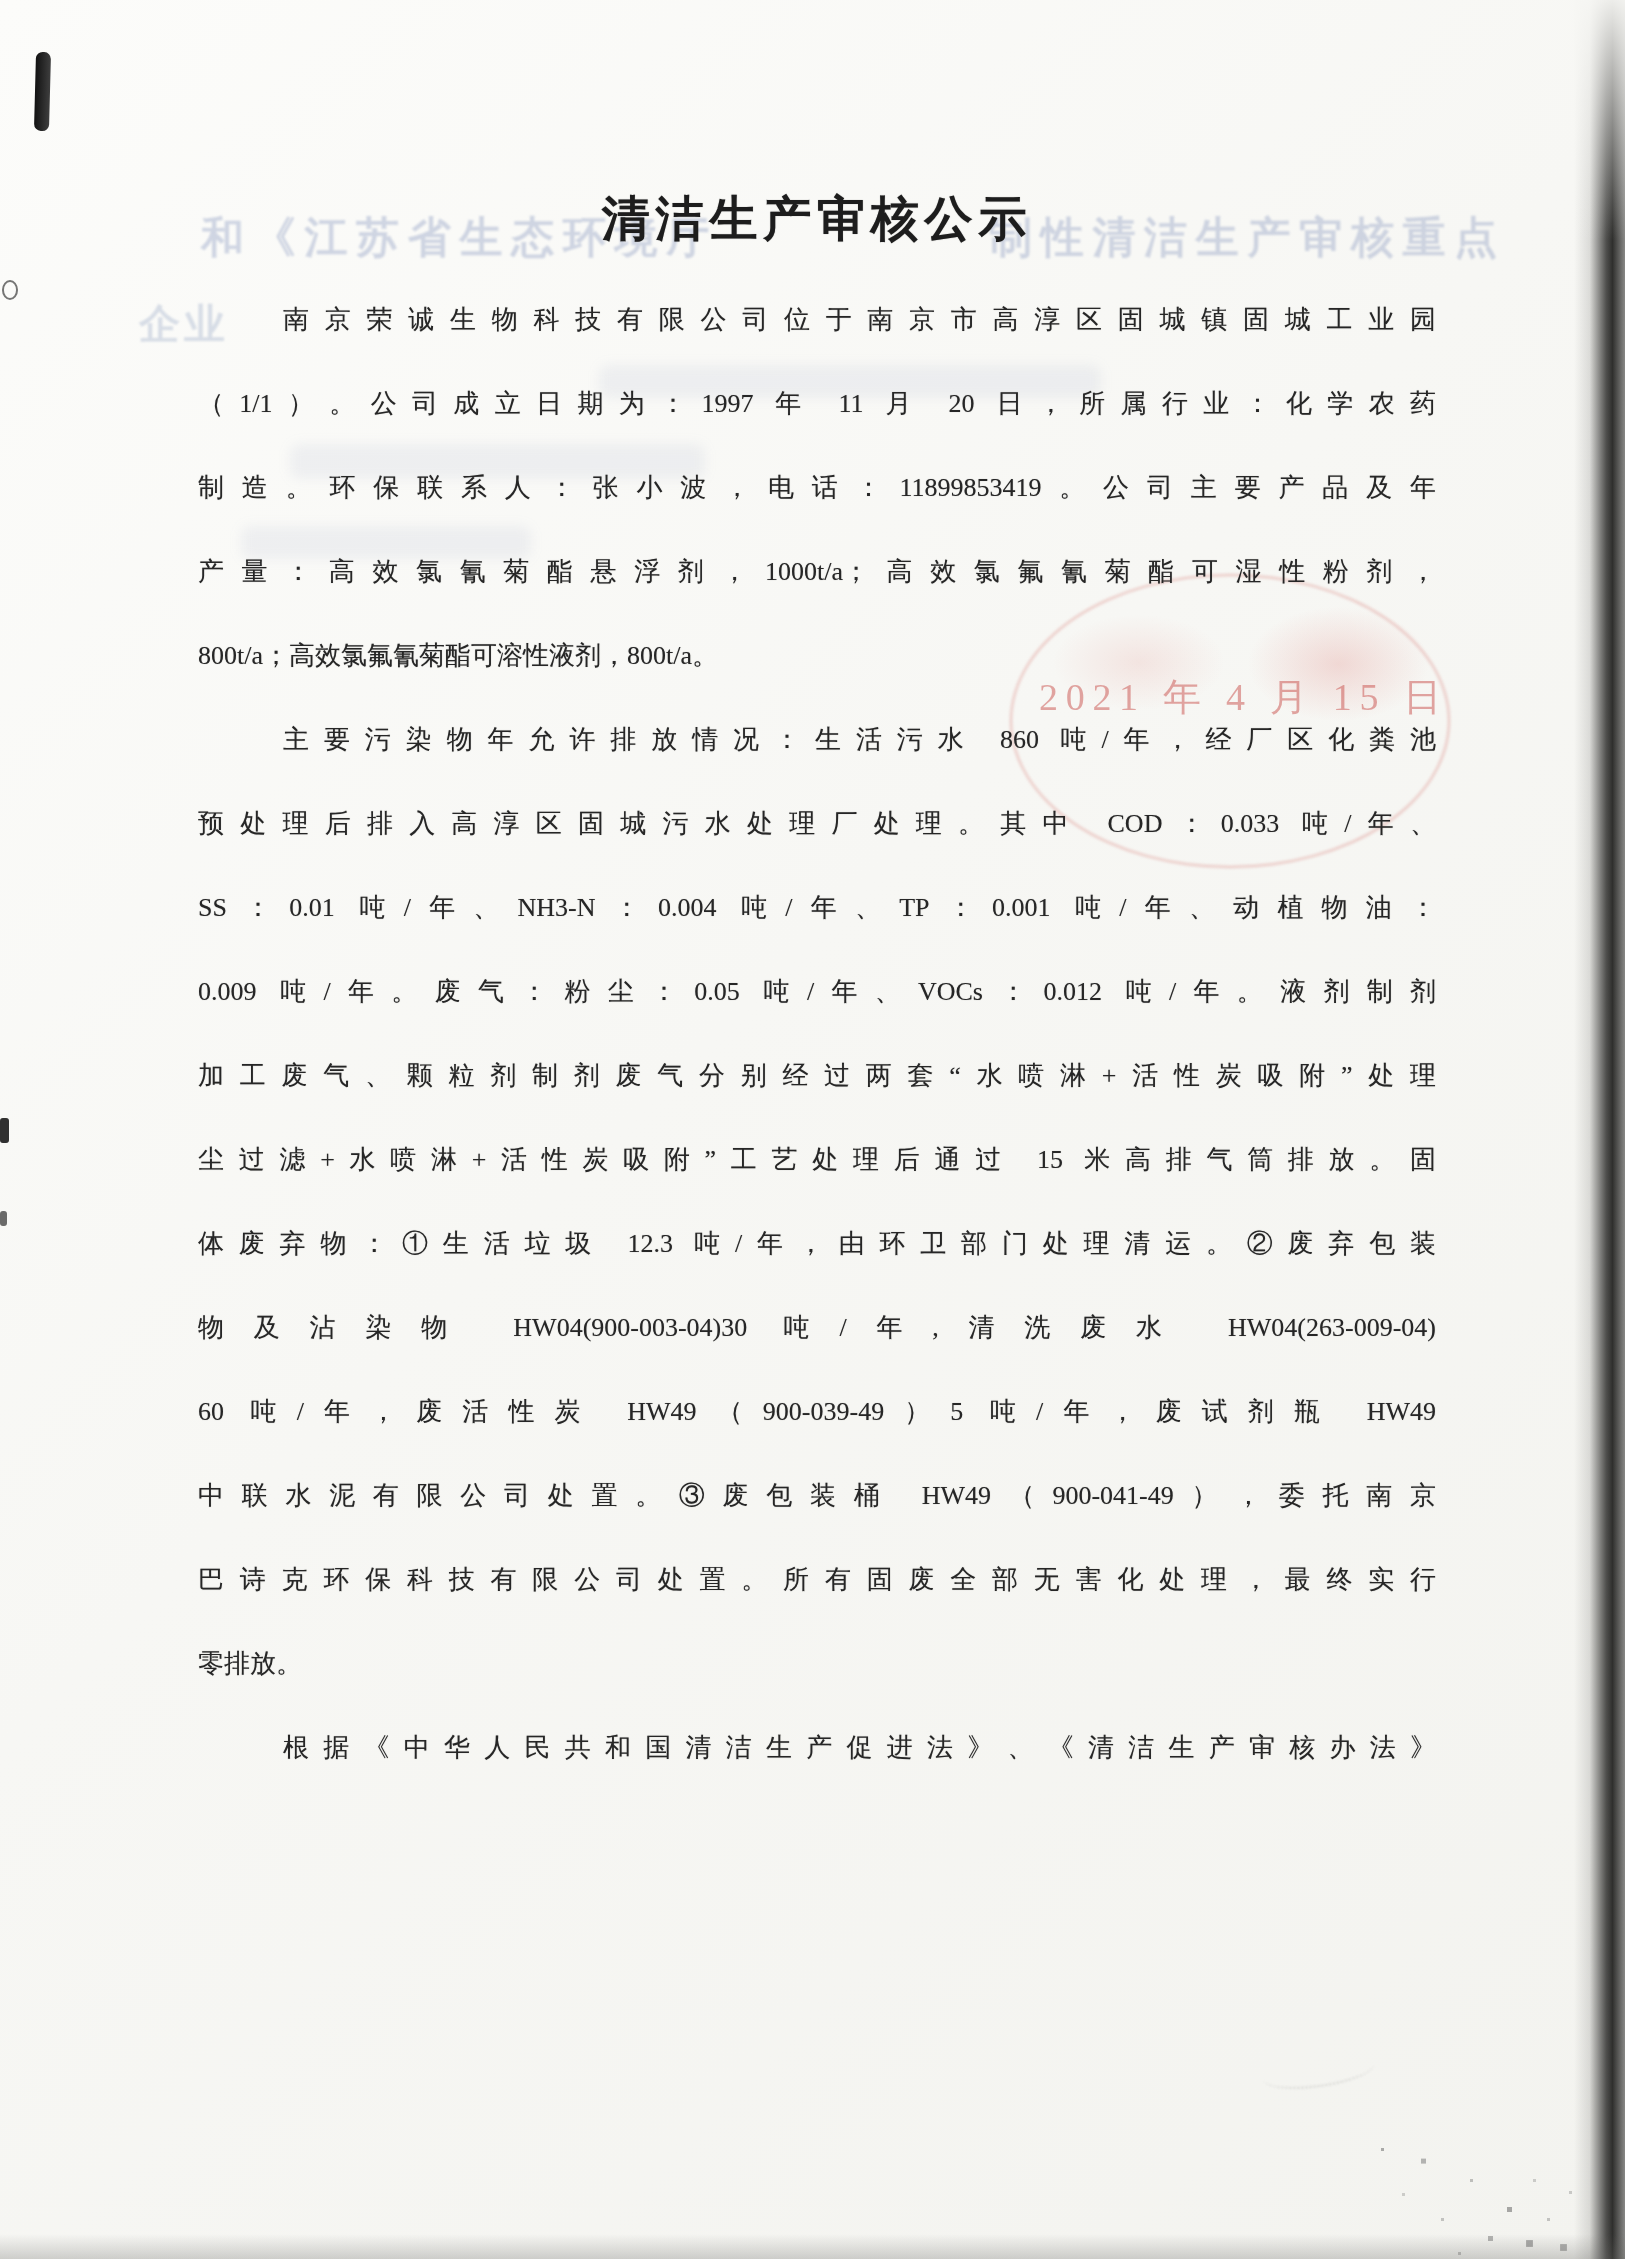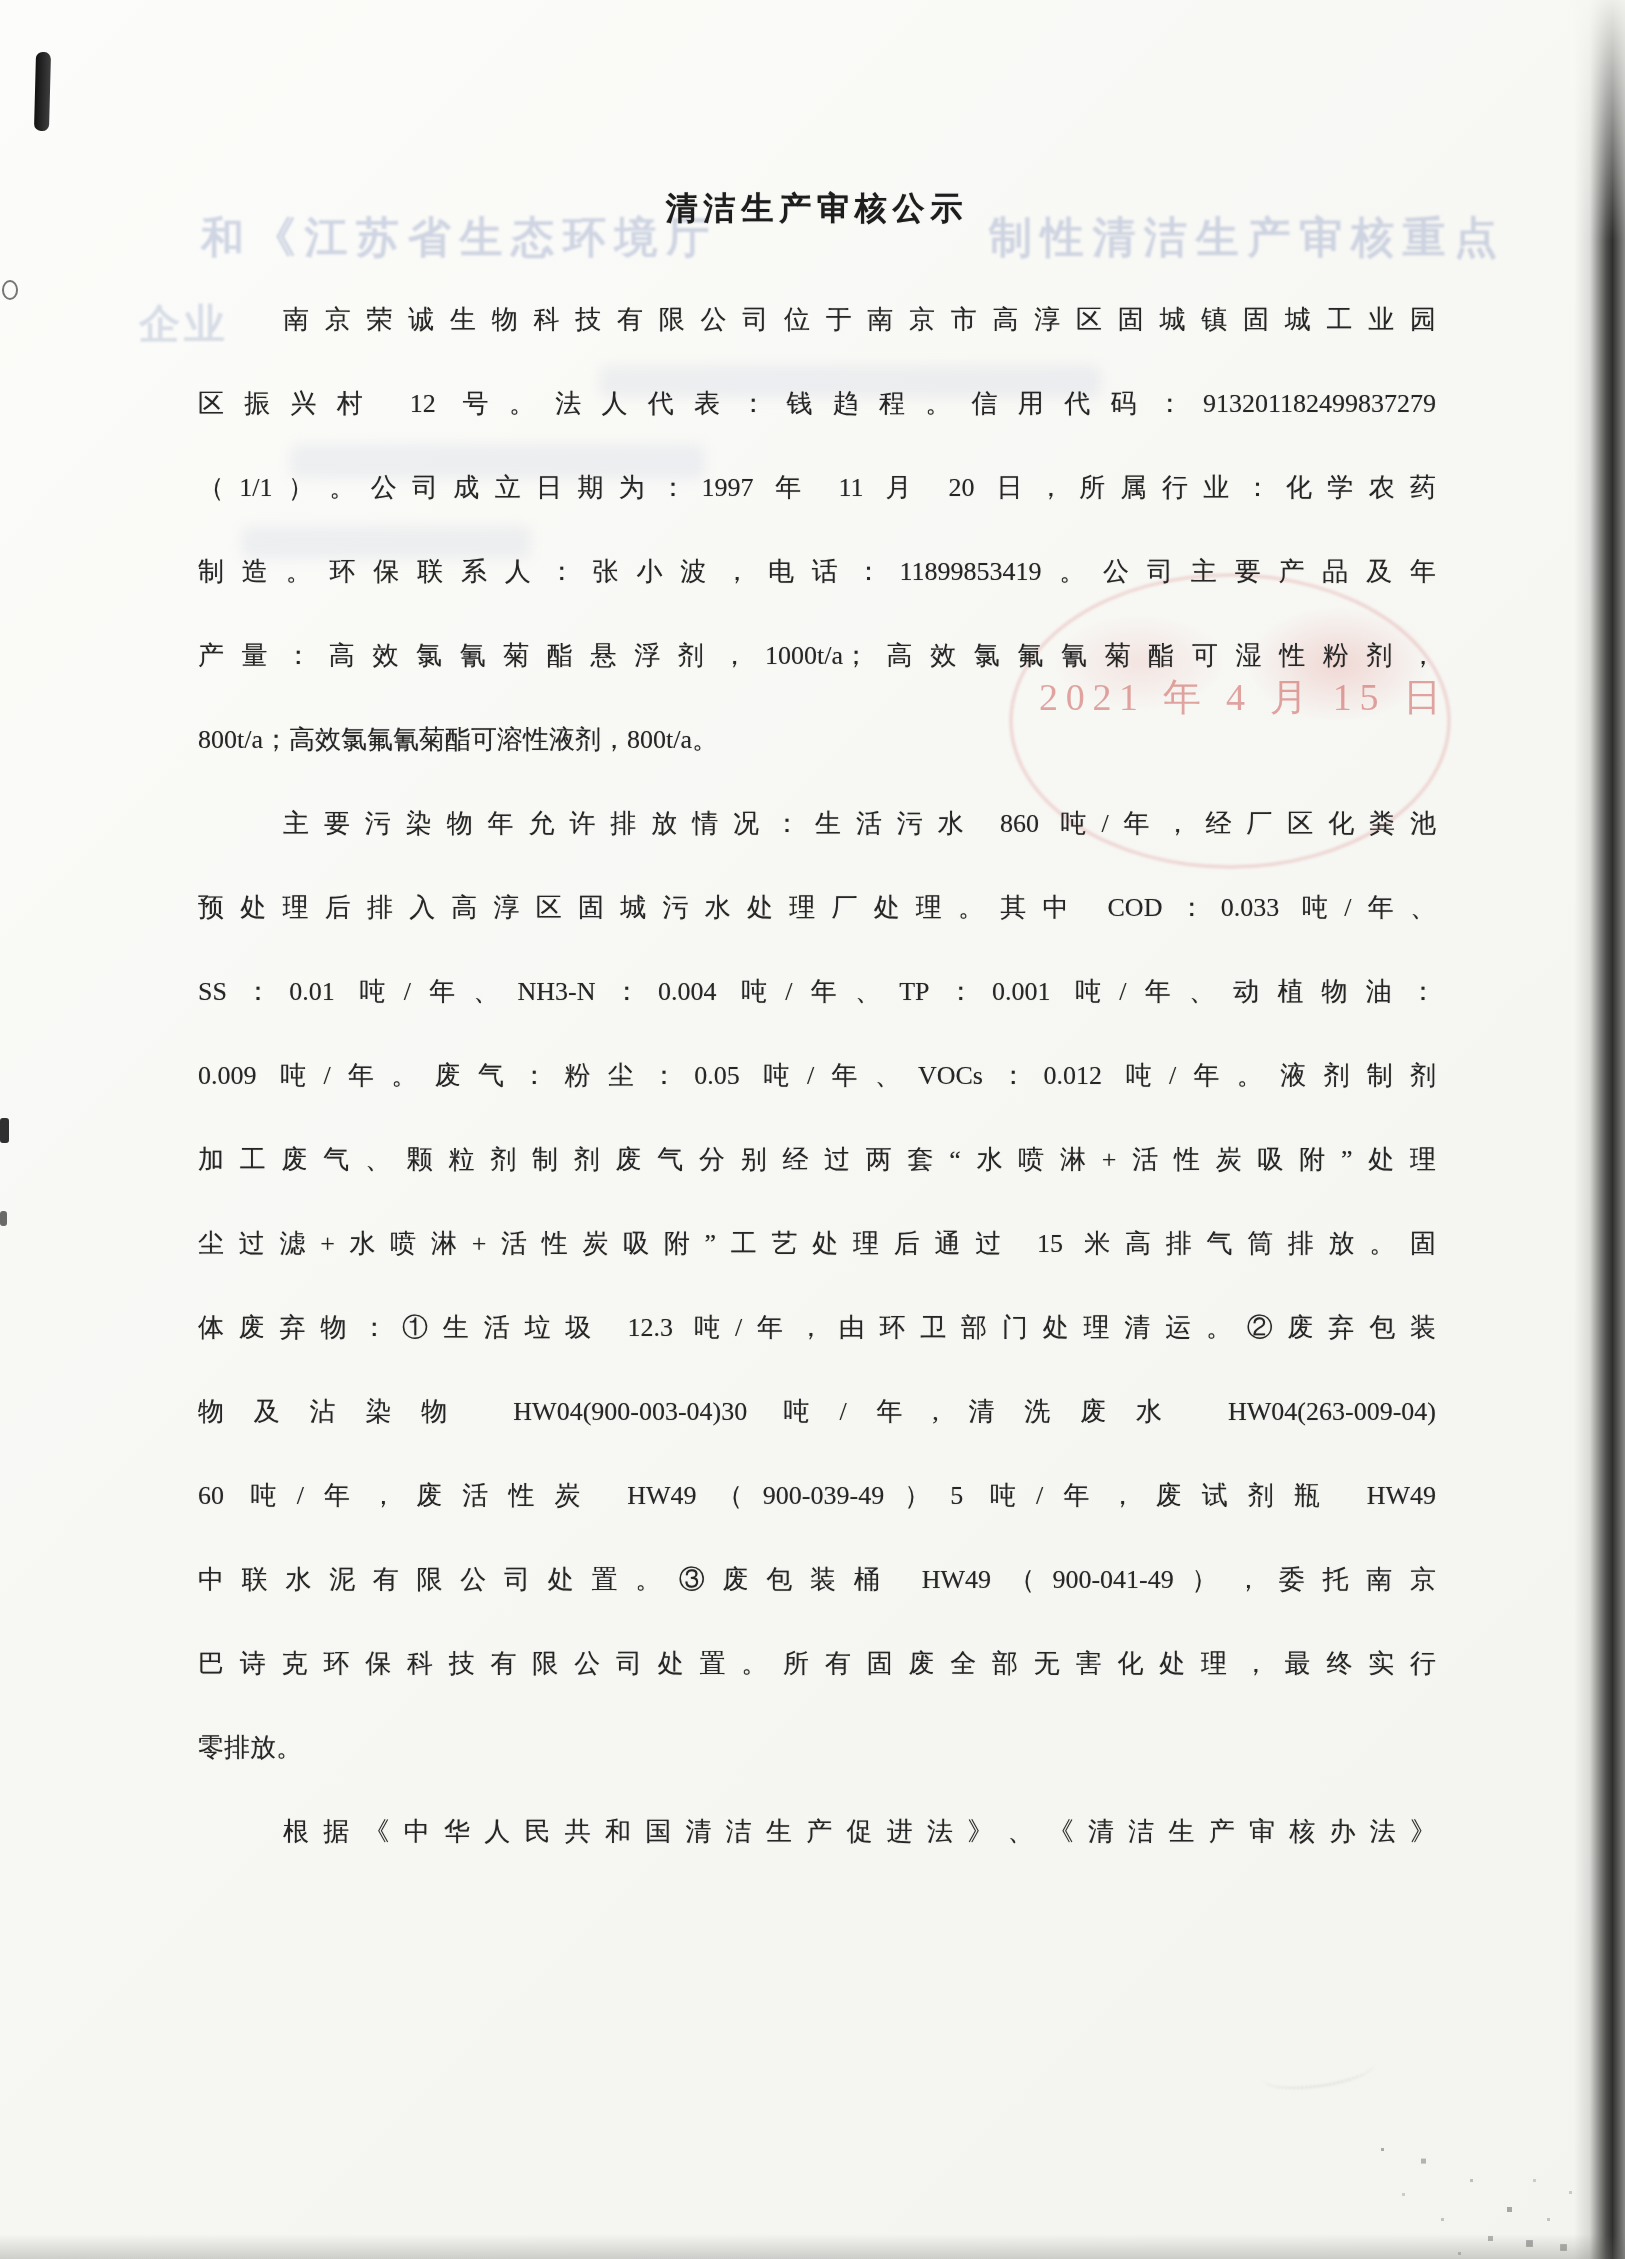--- a/index.html
+++ b/index.html
@@ -9,21 +9,21 @@
     margin:0 auto;
     background:linear-gradient(135deg,#fcfcfa 0%,#f7f7f4 45%,#f3f3ef 100%);
     overflow:hidden;
     font-family:"Liberation Serif","DejaVu Serif",serif;
   }
 
   
   .doc-title {
     position:absolute; top:187px; left:198px; width:1238px;
     margin:0; text-align:center;
-    font-size:32px; font-weight:bold; color:#1d1d1d;
+    font-size:48px; font-weight:bold; color:#1d1d1d;
     letter-spacing:5.8px;
     text-shadow:0 0 1px rgba(20,20,20,.45);
   }
   .body-block { position:absolute; top:278px; left:198px; width:1238px; }
   .line {
     height:84px; line-height:84px; overflow:hidden;
     font-size:26px; color:#262626;
     text-align:justify; text-align-last:justify;
     text-shadow:0 0 1px rgba(30,30,30,.35);
     white-space:nowrap;
@@ -120,21 +120,20 @@
 
   <div class="stamp-blob-a"></div>
   <div class="stamp-blob-b"></div>
   <div class="stamp-ring"></div>
   <div class="stamp-date">2021 年 4 月 15 日</div>
 
   <h1 class="doc-title">清洁生产审核公示</h1>
 
   <div class="body-block">
     <div class="line indent">南京荣诚生物科技有限公司位于南京市高淳区固城镇固城工业园</div>
-    <div class="line">区振兴村 12 号。法人代表：钱趋程。信用代码：913201182499837279</div>
     <div class="line">（1/1）。公司成立日期为：1997 年 11 月 20 日，所属行业：化学农药</div>
     <div class="line">制造。环保联系人：张小波，电话：11899853419。公司主要产品及年</div>
     <div class="line">产量：高效氯氰菊酯悬浮剂，1000t/a；高效氯氟氰菊酯可湿性粉剂，</div>
     <div class="line short">800t/a；高效氯氟氰菊酯可溶性液剂，800t/a。</div>
     <div class="line indent">主要污染物年允许排放情况：生活污水 860 吨/年，经厂区化粪池</div>
     <div class="line">预处理后排入高淳区固城污水处理厂处理。其中 COD：0.033 吨/年、</div>
     <div class="line">SS：0.01 吨/年、NH3-N：0.004 吨/年、TP：0.001 吨/年、动植物油：</div>
     <div class="line">0.009 吨/年。废气：粉尘：0.05 吨/年、VOCs：0.012 吨/年。液剂制剂</div>
     <div class="line">加工废气、颗粒剂制剂废气分别经过两套“水喷淋+活性炭吸附”处理</div>
     <div class="line">尘过滤+水喷淋+活性炭吸附”工艺处理后通过 15 米高排气筒排放。固</div>

